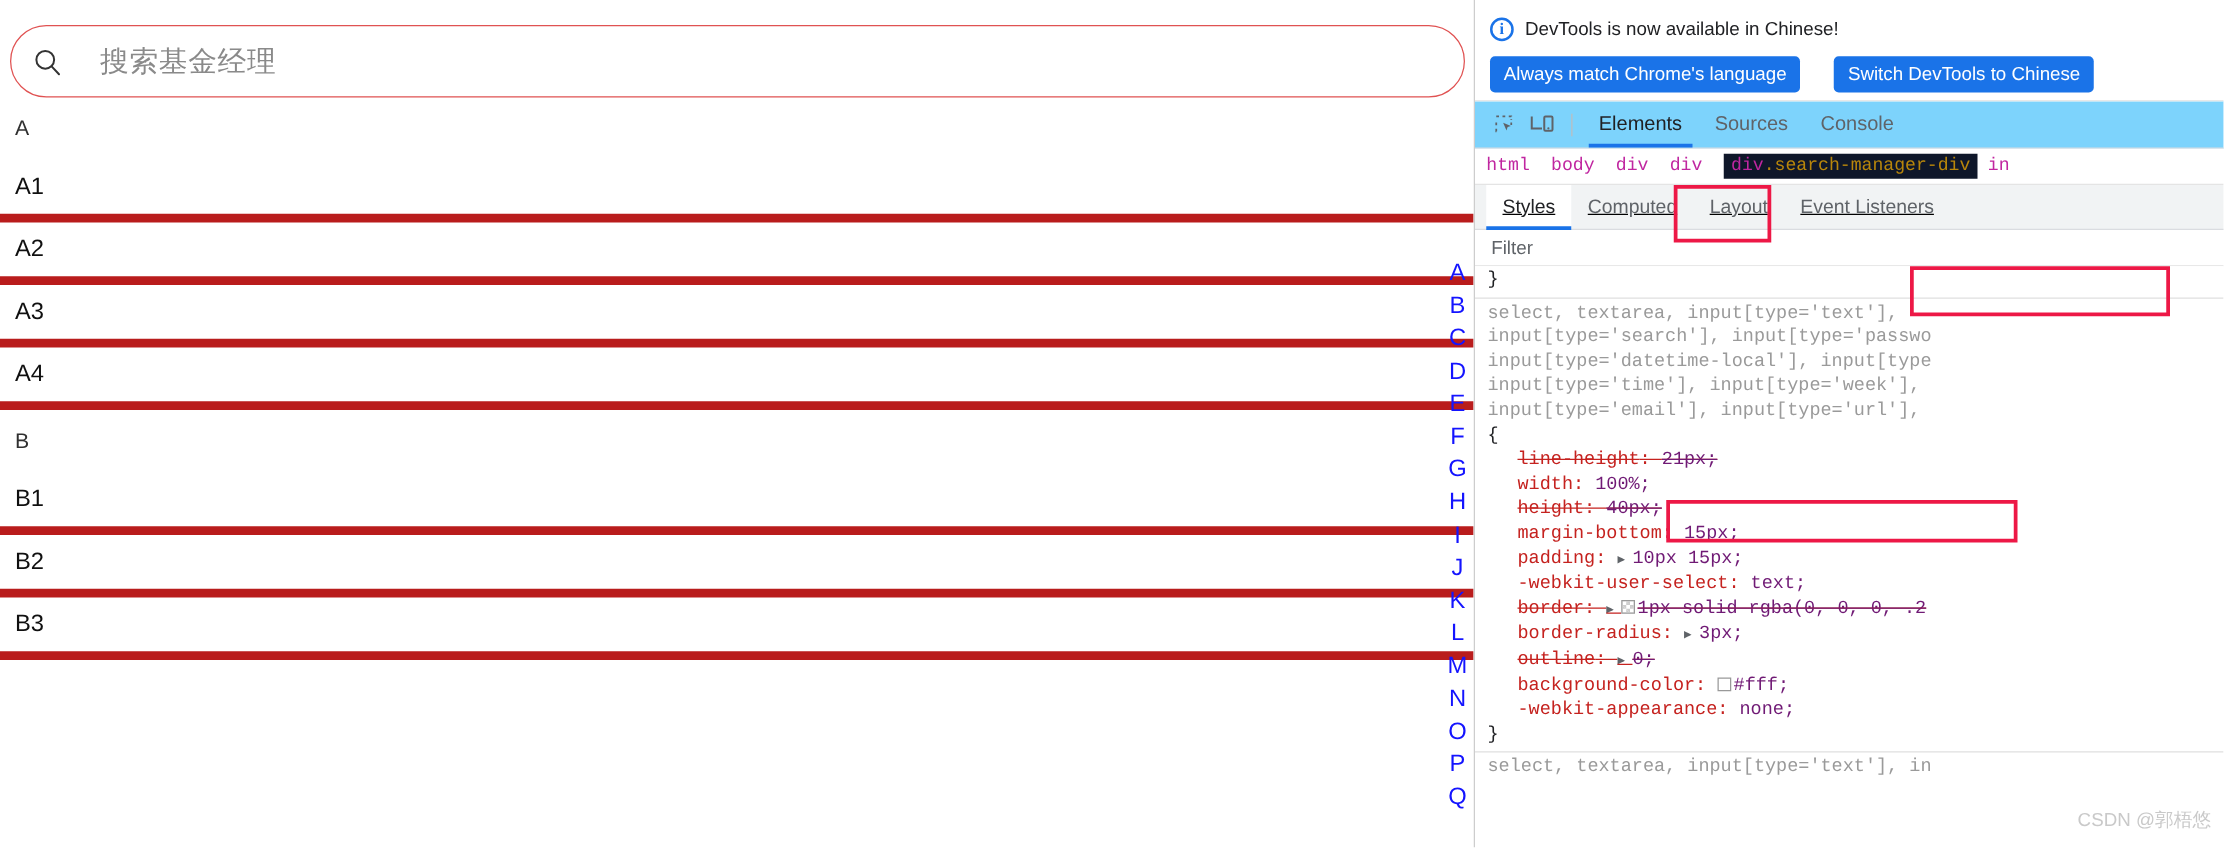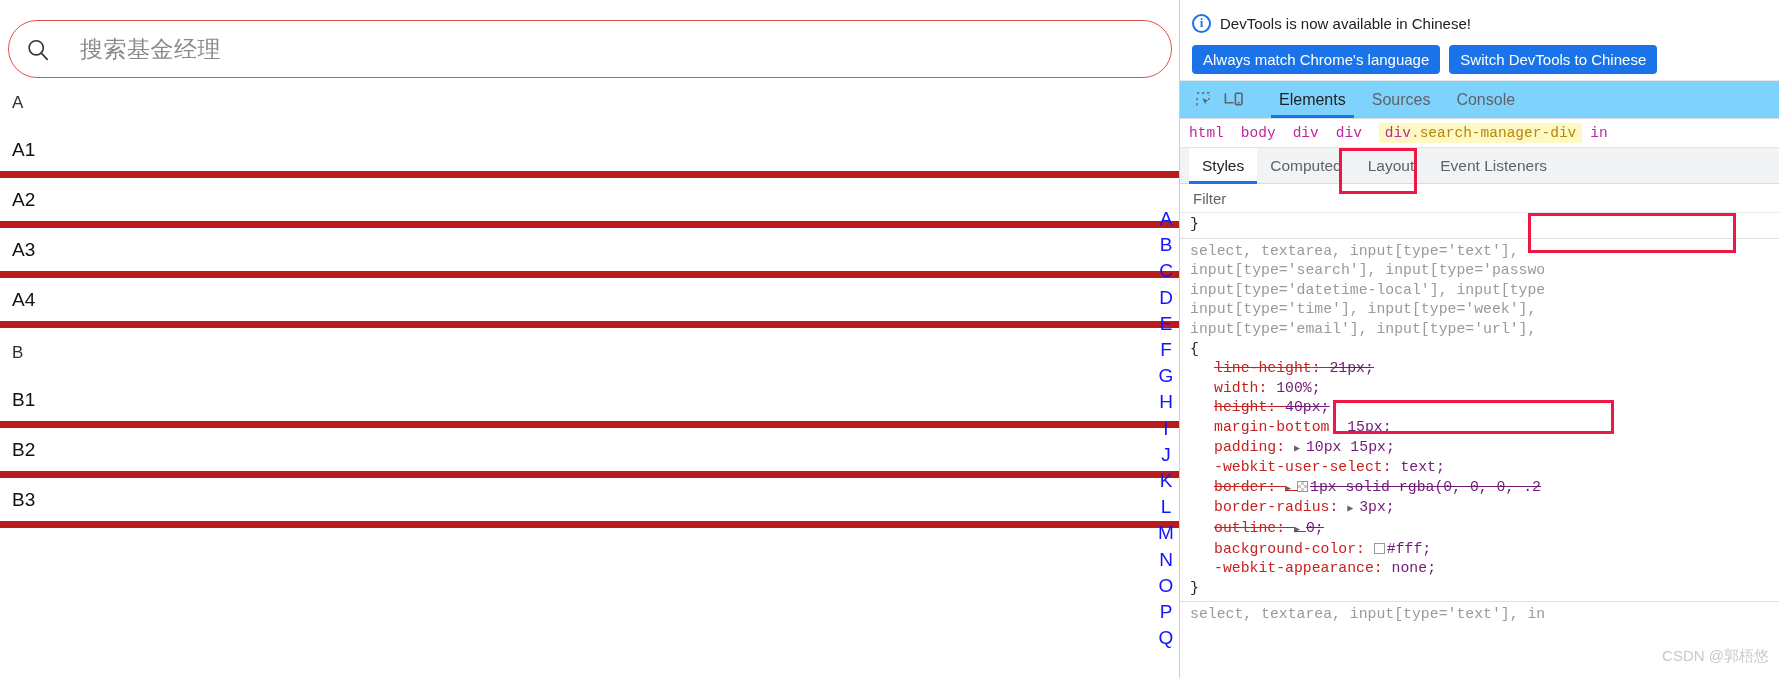--- a/index.html
+++ b/index.html
@@ -117,21 +117,21 @@
     font-size: 13px;
     font-weight: 700;
     display: flex; align-items: center; justify-content: center;
     font-family: "Liberation Serif", serif;
   }
   .dt-banner-text {
     font-size: 15px; color: #202124;
     white-space: nowrap;
   }
   .dt-banner-buttons {
-    display: flex; gap: 9px;
+    display: flex; gap: 27px;
     margin-top: 9px;
   }
   .dt-btn {
     background: #1a73e8;
     color: #fff;
     border: none;
     border-radius: 4px;
     padding: 6px 11px;
     font-size: 15px;
     white-space: nowrap;
@@ -185,30 +185,31 @@
     font-family: "Liberation Mono", monospace;
   }
   .crumb {
     font-size: 14.5px;
     color: #c026a0;
     padding: 0 9px 0 0;
     margin-right: 8px;
     white-space: nowrap;
     cursor: pointer;
   }
-  .crumb.sel { background: #fef9c3; padding: 2px 6px; color: #c026a0; }
+  .crumb.sel { background: #0f172a; padding: 2px 6px; color: #c026a0; }
   .crumb .cls { color: #b8860b; }
 
   
   .dt-sidebar-tabs {
     height: 36px;
     display: flex; align-items: center;
     background: #f1f3f4;
     border-bottom: 1px solid #dadce0;
     padding-left: 9px;
+    text-decoration: underline;
   }
   .st-tab {
     position: relative;
     padding: 0 13px;
     height: 35px;
     display: flex; align-items: center;
     font-size: 15.5px;
     color: #5f6368;
     white-space: nowrap;
     cursor: pointer;

